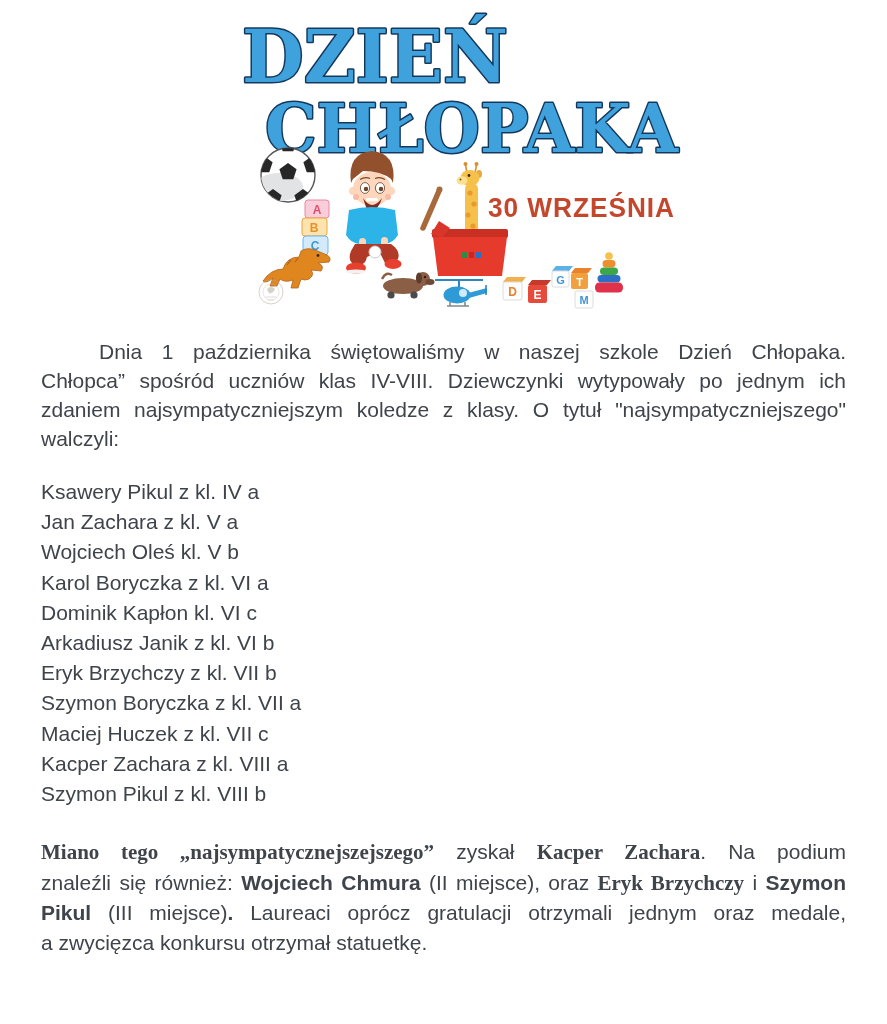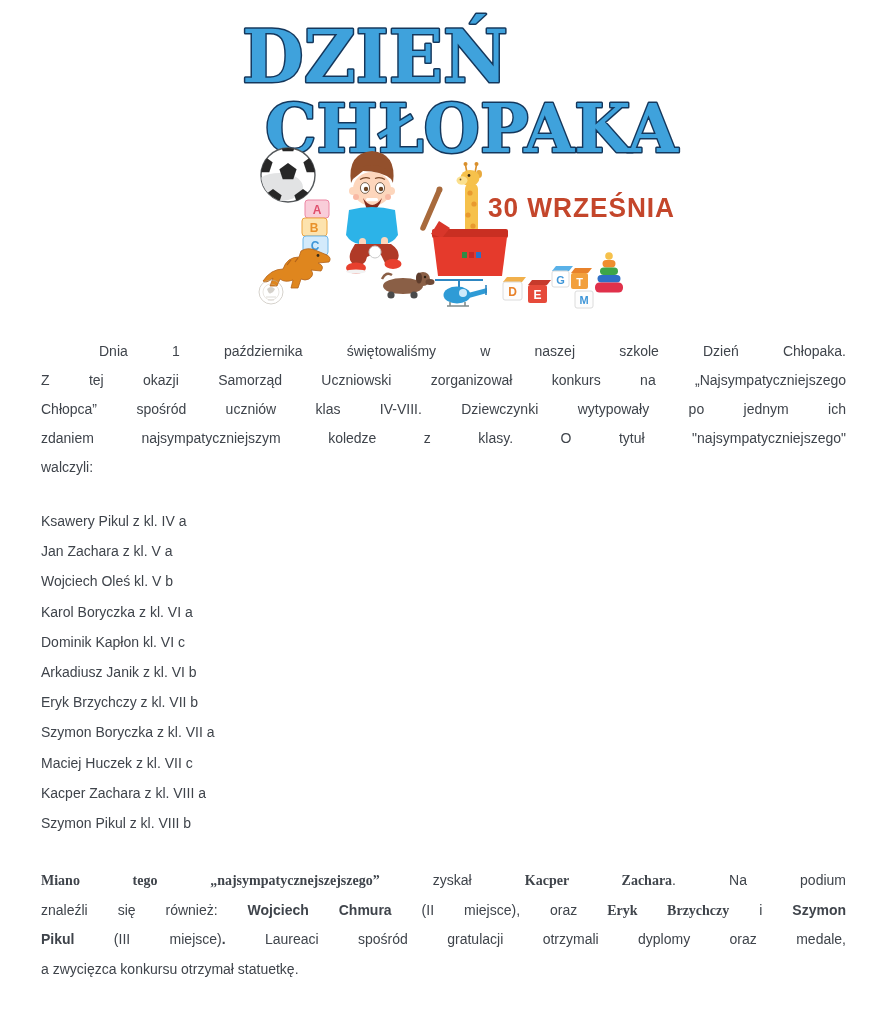--- a/index.html
+++ b/index.html
@@ -24,21 +24,21 @@
     font-family: "Liberation Sans", sans-serif;
     font-weight: bold;
     letter-spacing: 1px;
   }
   .cube-letter, .block-letter {
     font-family: "Liberation Sans", sans-serif;
     font-weight: bold;
     text-anchor: middle;
   }
   .content { padding: 0 41px; }
-  .textblock { font-size: 14px; }
+  .textblock { font-size: 21px; }
   .intro   { margin-top: 24px; line-height: 29px; }
   .names   { margin-top: 24px; line-height: 30.2px; }
   .summary { margin-top: 28px; line-height: 29.5px; }
   .justify .tline { text-align: justify; text-align-last: justify; }
   .justify .tline-last { text-align-last: left; }
   .intro .tline:first-child { text-indent: 58px; }
   .seg-regular { font-weight: normal; }
   .seg-bold_sans { font-weight: 700; }
   .seg-bold_serif { font-family: "Liberation Serif", serif; font-weight: 700; }
 </style>
@@ -194,37 +194,36 @@
       <rect x="365" y="260.5" width="18" height="7.5" rx="3.7" fill="#3da649"></rect>
       <rect x="362.5" y="268" width="23" height="7.5" rx="3.7" fill="#2e6fc6"></rect>
       <rect x="360" y="275.5" width="28" height="10" rx="4.5" fill="#e0314b"></rect>
     </g>
   </svg>
 </figure>
 
 <main class="content">
   <div class="textblock intro justify">
       <div class="tline">Dnia 1 października świętowaliśmy w naszej szkole Dzień Chłopaka.</div>
-      <div class="tline">Z tej okazji Samorząd Uczniowski zorganizował konkurs na „Najsympatyczniejszego</div>
       <div class="tline">Chłopca” spośród uczniów klas IV-VIII. Dziewczynki wytypowały po jednym ich</div>
       <div class="tline">zdaniem najsympatyczniejszym koledze z klasy. O tytuł "najsympatyczniejszego"</div>
       <div class="tline tline-last">walczyli:</div>
     </div>
   <div class="textblock names">
       <div class="tline">Ksawery Pikul z kl. IV a</div>
       <div class="tline">Jan Zachara z kl. V a</div>
       <div class="tline">Wojciech Oleś kl. V b</div>
       <div class="tline">Karol Boryczka z kl. VI a</div>
       <div class="tline">Dominik Kapłon kl. VI c</div>
       <div class="tline">Arkadiusz Janik z kl. VI b</div>
       <div class="tline">Eryk Brzychczy z kl. VII b</div>
       <div class="tline">Szymon Boryczka z kl. VII a</div>
       <div class="tline">Maciej Huczek z kl. VII c</div>
       <div class="tline">Kacper Zachara z kl. VIII a</div>
       <div class="tline tline-last">Szymon Pikul z kl. VIII b</div>
     </div>
   <div class="textblock summary justify">
       <div class="tline"><span class="seg-bold_serif">Miano tego „najsympatycznejszejszego”</span><span class="seg-regular"> zyskał </span><span class="seg-bold_serif">Kacper Zachara</span><span class="seg-regular">. Na podium</span></div>
       <div class="tline"><span class="seg-regular">znaleźli się również: </span><span class="seg-bold_sans">Wojciech Chmura</span><span class="seg-regular"> (II miejsce), oraz </span><span class="seg-bold_serif">Eryk Brzychczy</span><span class="seg-regular"> i </span><span class="seg-bold_sans">Szymon</span></div>
-      <div class="tline"><span class="seg-bold_sans">Pikul</span><span class="seg-regular"> (III miejsce)</span><span class="seg-bold_sans">.</span><span class="seg-regular"> Laureaci spośród gratulacji otrzymali dyplomy oraz medale,</span></div>
+      <div class="tline"><span class="seg-bold_sans">Pikul</span><span class="seg-regular"> (III miejsce)</span><span class="seg-bold_sans">.</span><span class="seg-regular"> Laureaci oprócz gratulacji otrzymali jednym oraz medale,</span></div>
       <div class="tline tline-last"><span class="seg-regular">a zwycięzca konkursu otrzymał statuetkę.</span></div>
     </div>
 </main>
 
 </body></html>

